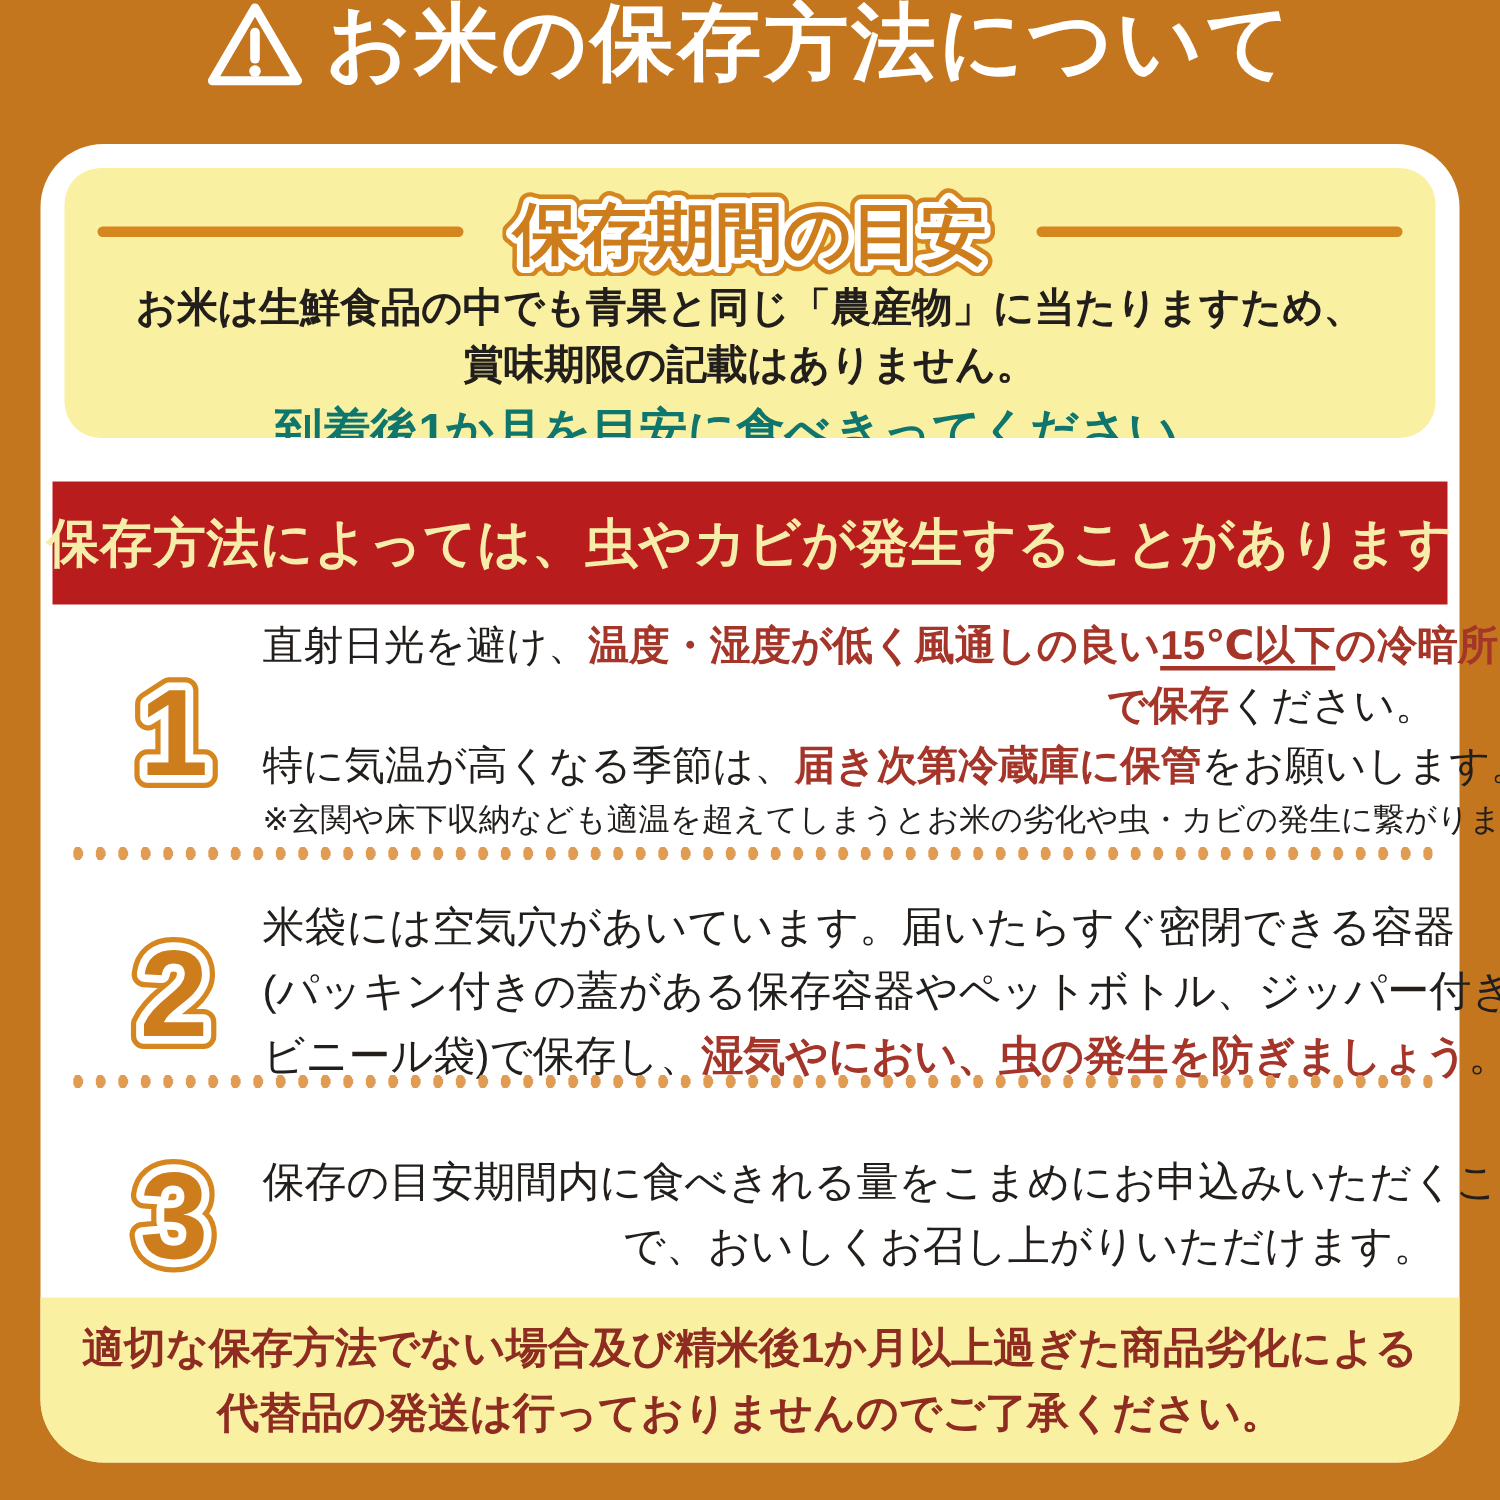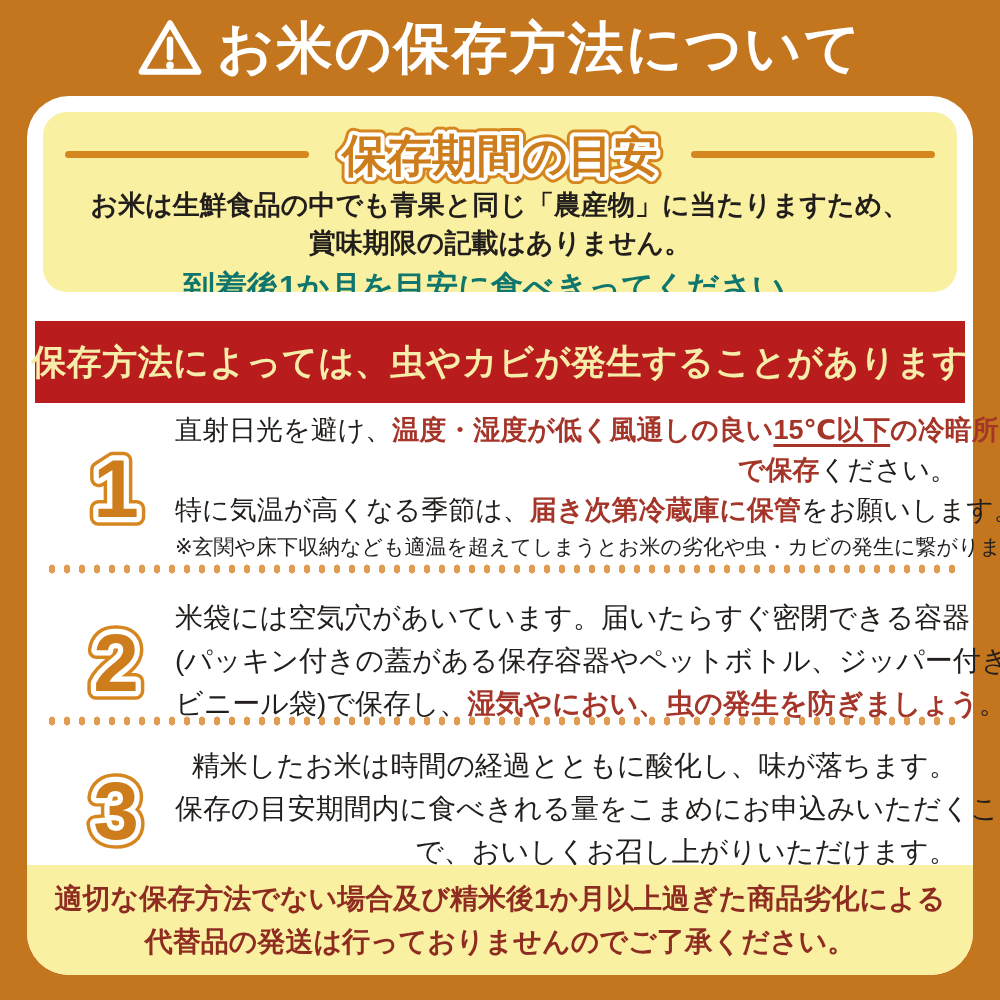--- a/index.html
+++ b/index.html
@@ -3,21 +3,21 @@
 <meta charset="utf-8">
 <style>
   * { margin:0; padding:0; box-sizing:border-box; }
   html,body { width:1000px; height:1000px; }
   body { font-family:"Liberation Sans","DejaVu Sans",sans-serif; }
 
   .page { position:relative; width:1000px; height:1000px; background:#C3761E; overflow:hidden; }
 
   
   .header { position:absolute; top:0; left:0; right:0; height:96px;
-            display:flex; align-items:center; justify-content:center; gap:14px; }
+            display:flex; align-items:flex-start; justify-content:center; gap:14px; }
   .warn-icon { width:66px; height:60px; flex:none; }
   .page-title { color:#ffffff; font-size:56px; font-weight:bold; letter-spacing:2px; line-height:1; }
 
   
   .panel { position:absolute; left:27px; right:27px; top:96px; bottom:25px;
            background:#ffffff; border-radius:42px; }
 
   
   .guide-box { position:absolute; left:16px; right:16px; top:16px; height:180px;
                background:#FAF0A2; border-radius:24px; text-align:center; overflow:hidden; }
@@ -136,21 +136,20 @@
     <div class="dots dots-2"></div>
 
     <div class="tip tip-3 tip-wide">
       <div class="tip-num">
         <svg class="num-svg" viewBox="0 0 110 104">
           <text class="n-outer" x="55" y="86">3</text>
           <text class="n-inner" x="55" y="86">3</text>
         </svg>
       </div>
       <div class="tip-body">
-        <div class="tip-line"><span>精米したお米は時間の経過とともに酸化し、味が落ちます。</span></div>
         <div class="tip-line"><span>保存の目安期間内に食べきれる量をこまめにお申込みいただくこと</span></div>
         <div class="tip-line"><span>で、おいしくお召し上がりいただけます。</span></div>
       </div>
     </div>
 
     <div class="footer-box">
       <div class="footer-line">適切な保存方法でない場合及び精米後1か月以上過ぎた商品劣化による</div>
       <div class="footer-line">代替品の発送は行っておりませんのでご了承ください。</div>
     </div>
 

